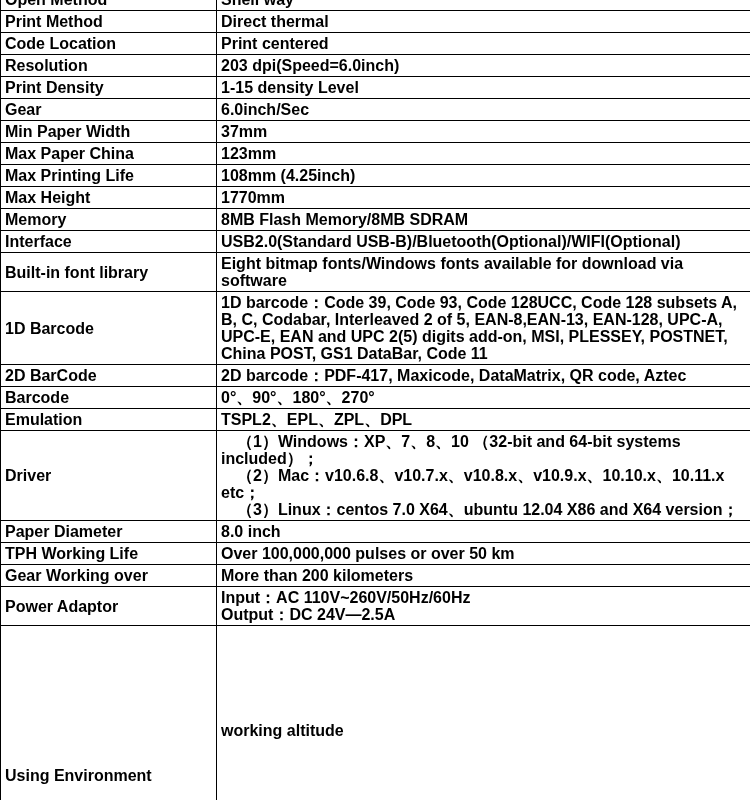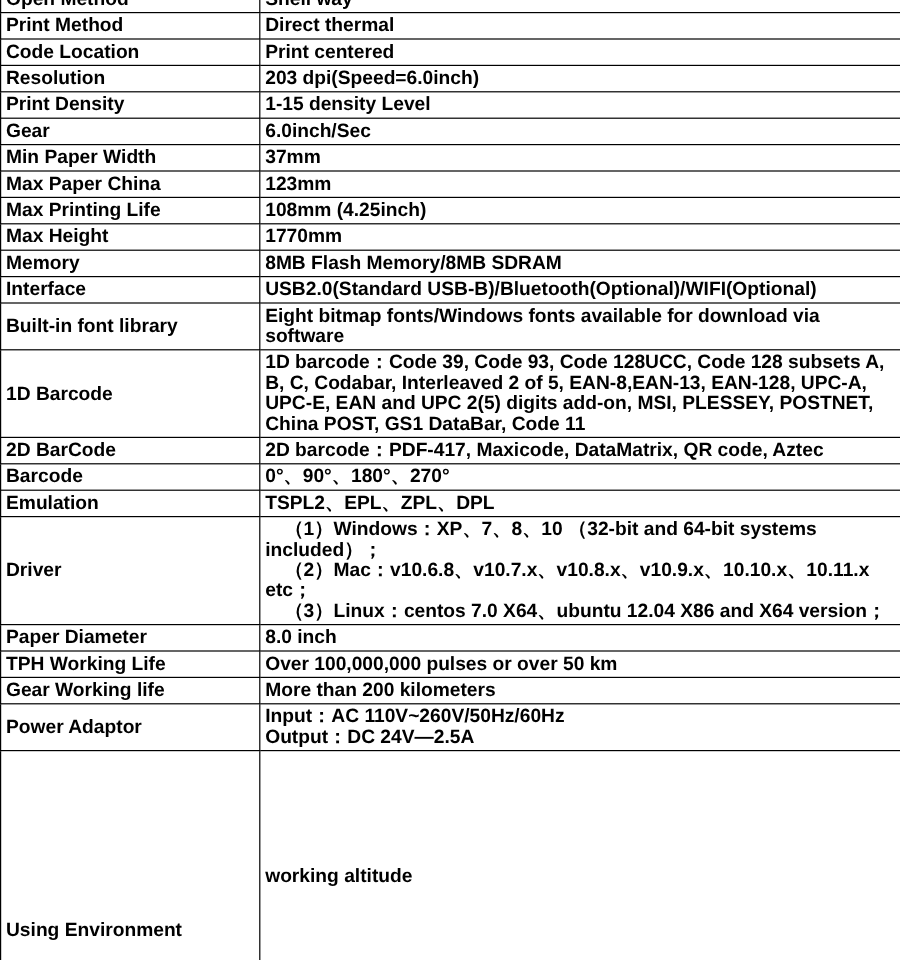--- a/index.html
+++ b/index.html
@@ -145,21 +145,21 @@
       </tr>
       <tr>
         <td class="label">Paper Diameter</td>
         <td class="value">8.0 inch</td>
       </tr>
       <tr>
         <td class="label">TPH Working Life</td>
         <td class="value">Over 100,000,000 pulses or over 50 km</td>
       </tr>
       <tr>
-        <td class="label">Gear Working life</td>
+        <td class="label">Gear Working over</td>
         <td class="value">More than 200 kilometers</td>
       </tr>
       <tr>
         <td class="label">Power Adaptor</td>
         <td class="value pad-cell multiline">Input：AC 110V~260V/50Hz/60Hz
 Output：DC 24V—2.5A</td>
       </tr>
       <tr>
         <td class="env-head" rowspan="2">Using Environment</td>
         <td class="env-label">working altitude</td>

